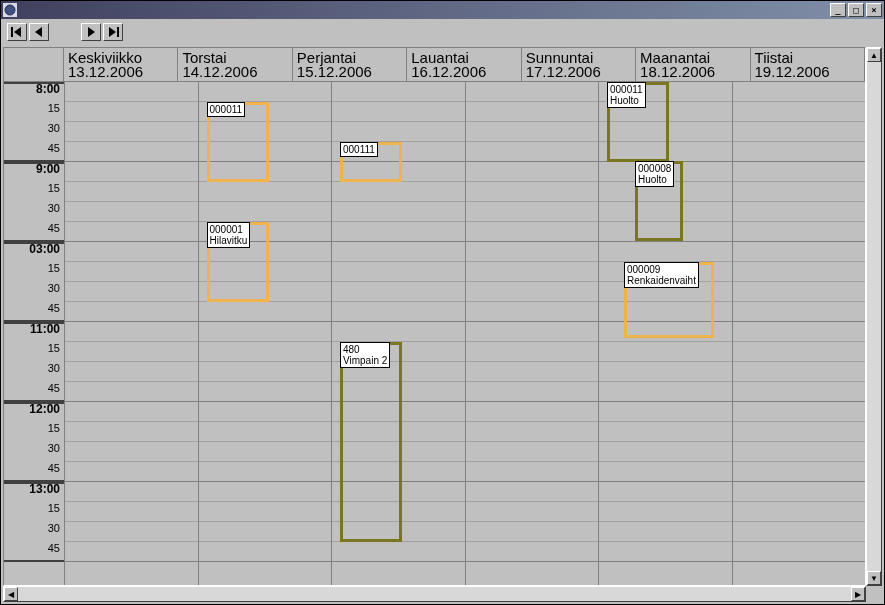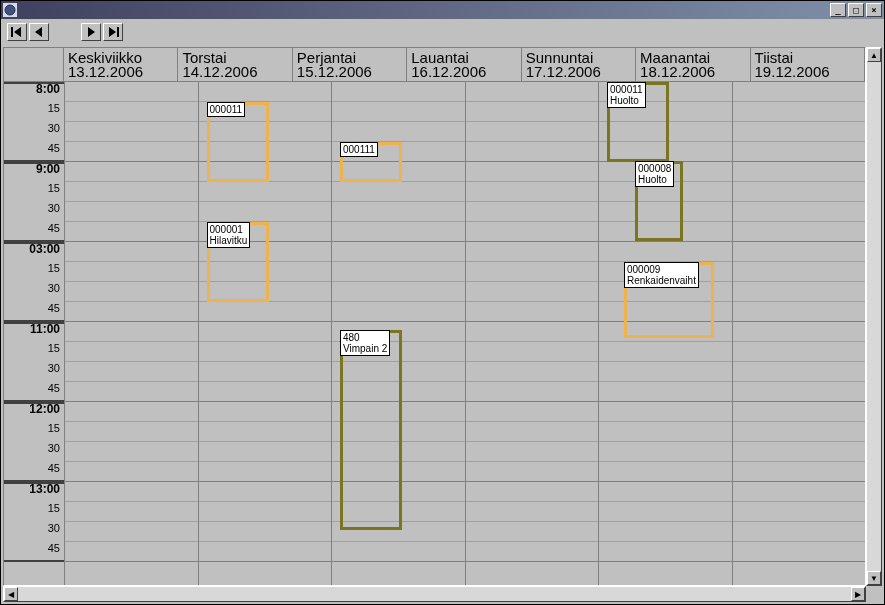--- a/index.html
+++ b/index.html
@@ -384,21 +384,21 @@
                 <div class="hour-block"></div>
                 <div class="hour-block"></div>
                 <div class="hour-block"></div>
                 <div class="hour-block"></div>
                 <div class="hour-block"></div>
                 <div class="event orange" style="top: 60px; height: 40px; left: 8px; width: 62px; text-decoration: underline;">
                   <div class="event-label">
                     <div>000111</div>
                   </div>
                 </div>
-                <div class="event olive" style="top: 248px; height: 200px; left: 8px; width: 62px;">
+                <div class="event olive" style="top: 260px; height: 200px; left: 8px; width: 62px;">
                   <div class="event-label">
                     <div>480</div>
                     <div>Vimpain 2</div>
                   </div>
                 </div>
               </div>
               <div class="day-col">
                 <div class="hour-block"></div>
                 <div class="hour-block"></div>
                 <div class="hour-block"></div>

